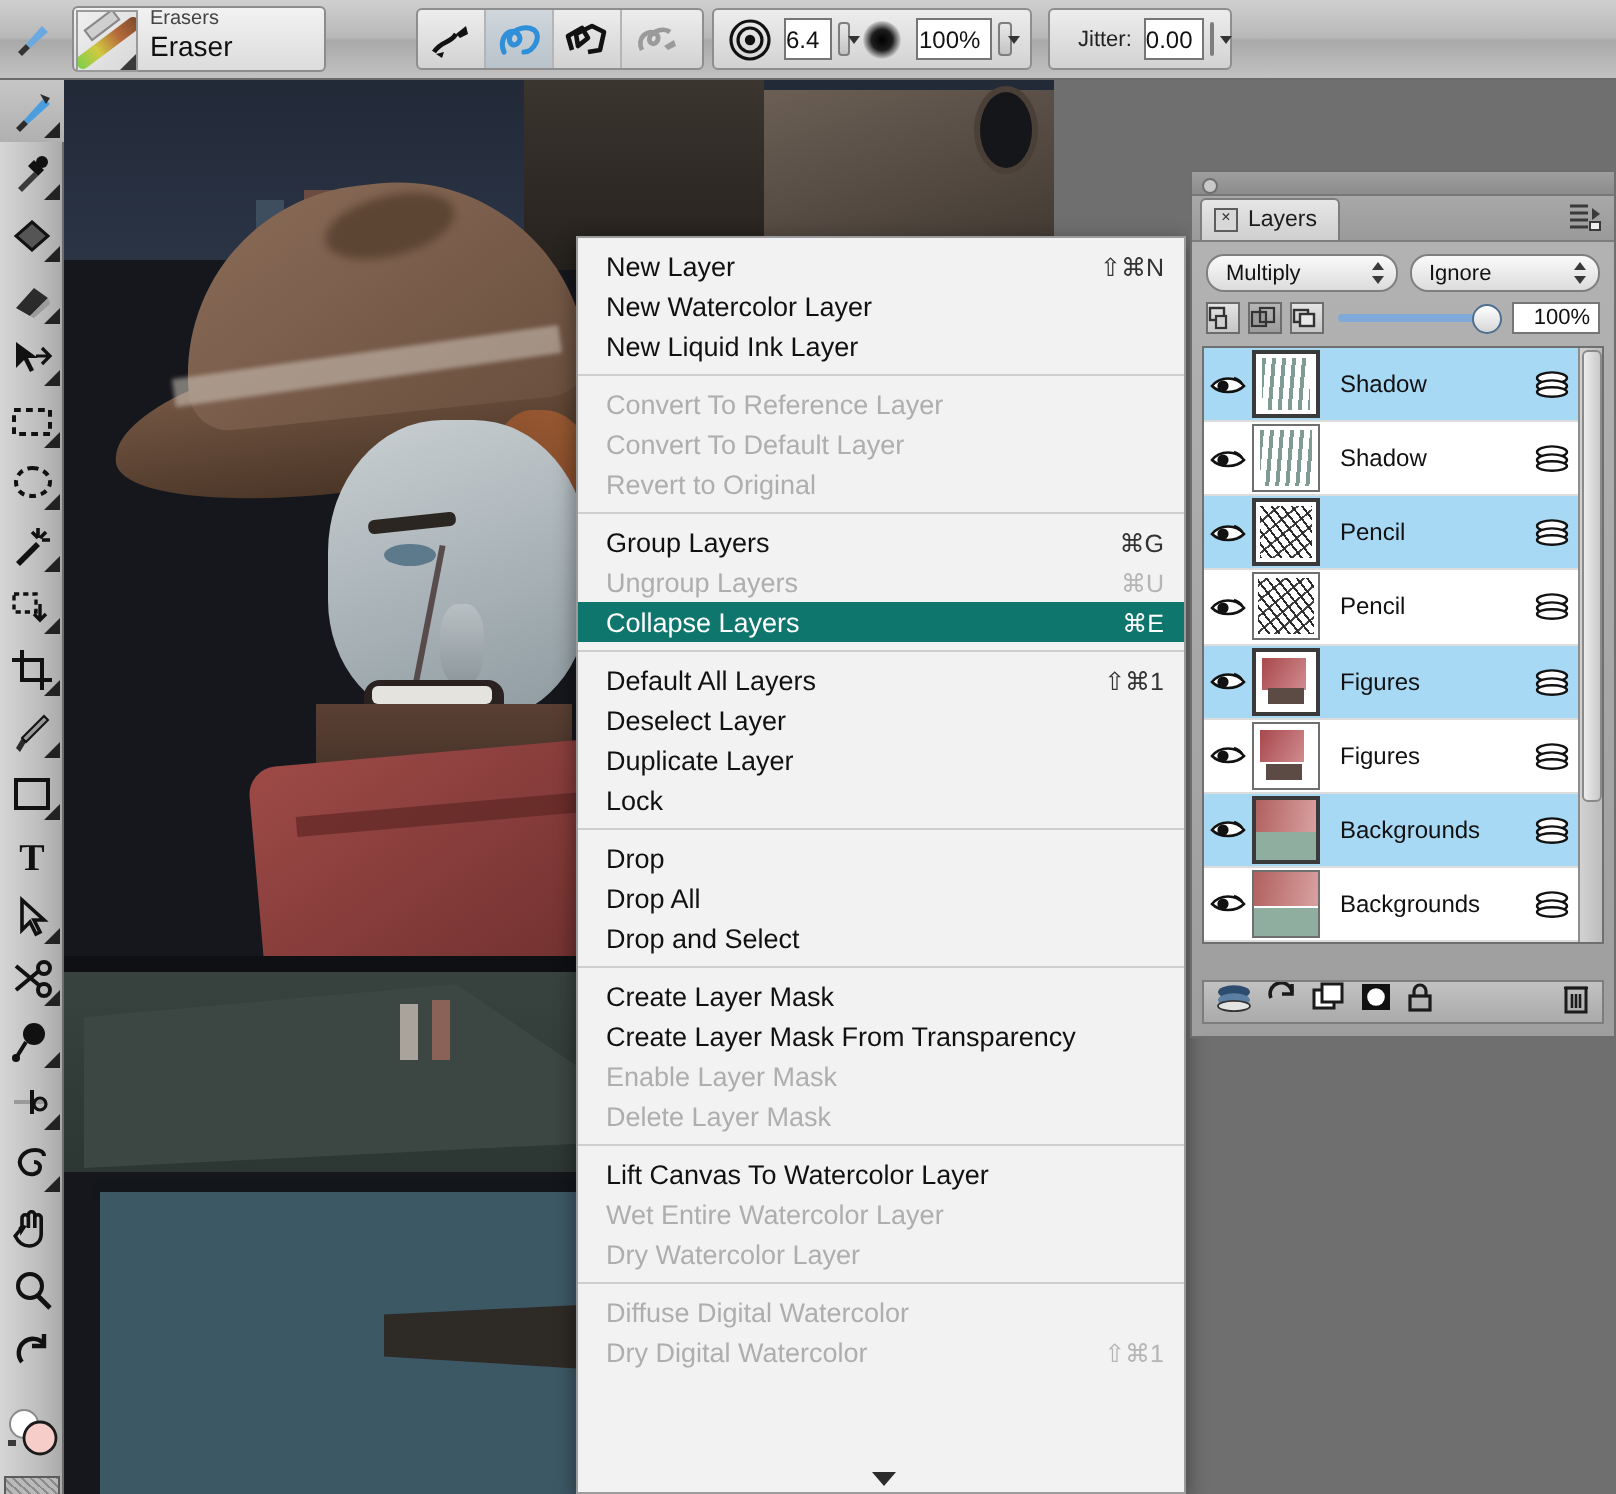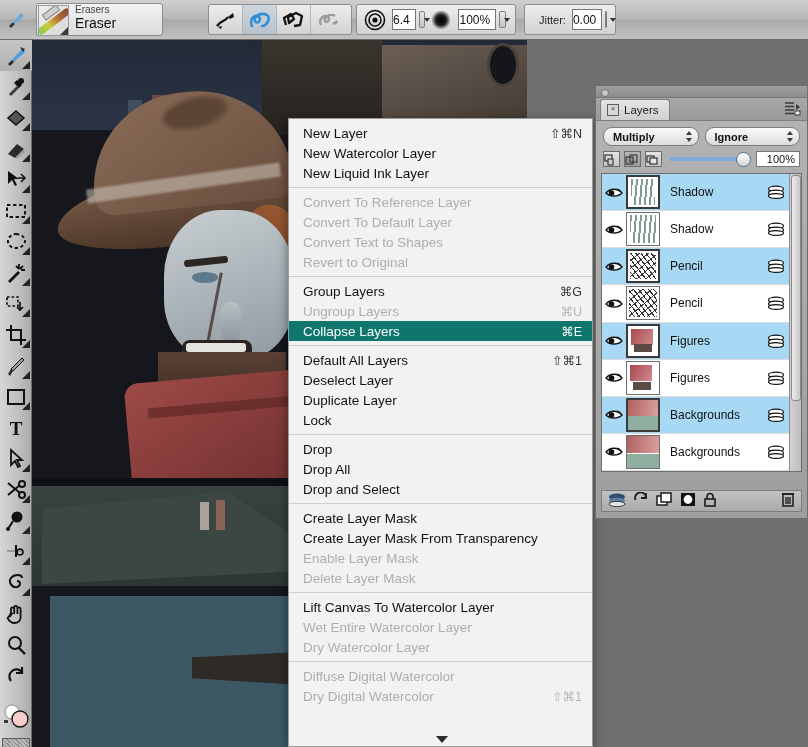--- a/index.html
+++ b/index.html
@@ -220,21 +220,21 @@
     background:linear-gradient(to bottom,#e6e6e6,#cfcfcf);
     border:1px solid #7d7d7d;border-bottom:none;border-radius:3px 3px 0 0;
     display:flex;align-items:center;gap:5px;font-size:11.5px;color:#1b1b1b;
   }
   .tab-x{
     width:10px;height:10px;border:1px solid #5d5d5d;background:#d8d8d8;
     font-size:8px;line-height:8px;text-align:center;color:#333;
   }
   .lpanel-menu{position:absolute;right:6px;top:3px;width:18px;height:15px;}
   .lctl{padding:6px 7px 0 7px;}
-  .selrow{display:flex;gap:6px;font-weight:bold;}
+  .selrow{display:flex;gap:6px;}
   .dropdown{
     flex:1;height:19px;background:linear-gradient(to bottom,#fafafa,#dcdcdc);
     border:1px solid #7f7f7f;border-radius:9px;box-sizing:border-box;
     display:flex;align-items:center;padding:0 4px 0 9px;
     font-size:11px;color:#111;justify-content:space-between;
   }
   .dd-arrows{width:9px;height:13px;position:relative;}
   .dd-arrows:before,.dd-arrows:after{
     content:"";position:absolute;left:1px;
     border-left:3.5px solid transparent;border-right:3.5px solid transparent;
@@ -618,24 +618,20 @@
         <div class="msep"></div>
         <div class="mi dis">
           <span>Convert To Reference Layer</span>
           <span class="key"></span>
         </div>
         <div class="mi dis">
           <span>Convert To Default Layer</span>
           <span class="key"></span>
         </div>
         <div class="mi dis">
-          <span>Convert Text to Shapes</span>
-          <span class="key"></span>
-        </div>
-        <div class="mi dis">
           <span>Revert to Original</span>
           <span class="key"></span>
         </div>
         <div class="msep"></div>
         <div class="mi">
           <span>Group Layers</span>
           <span class="key">⌘G</span>
         </div>
         <div class="mi dis">
           <span>Ungroup Layers</span>

